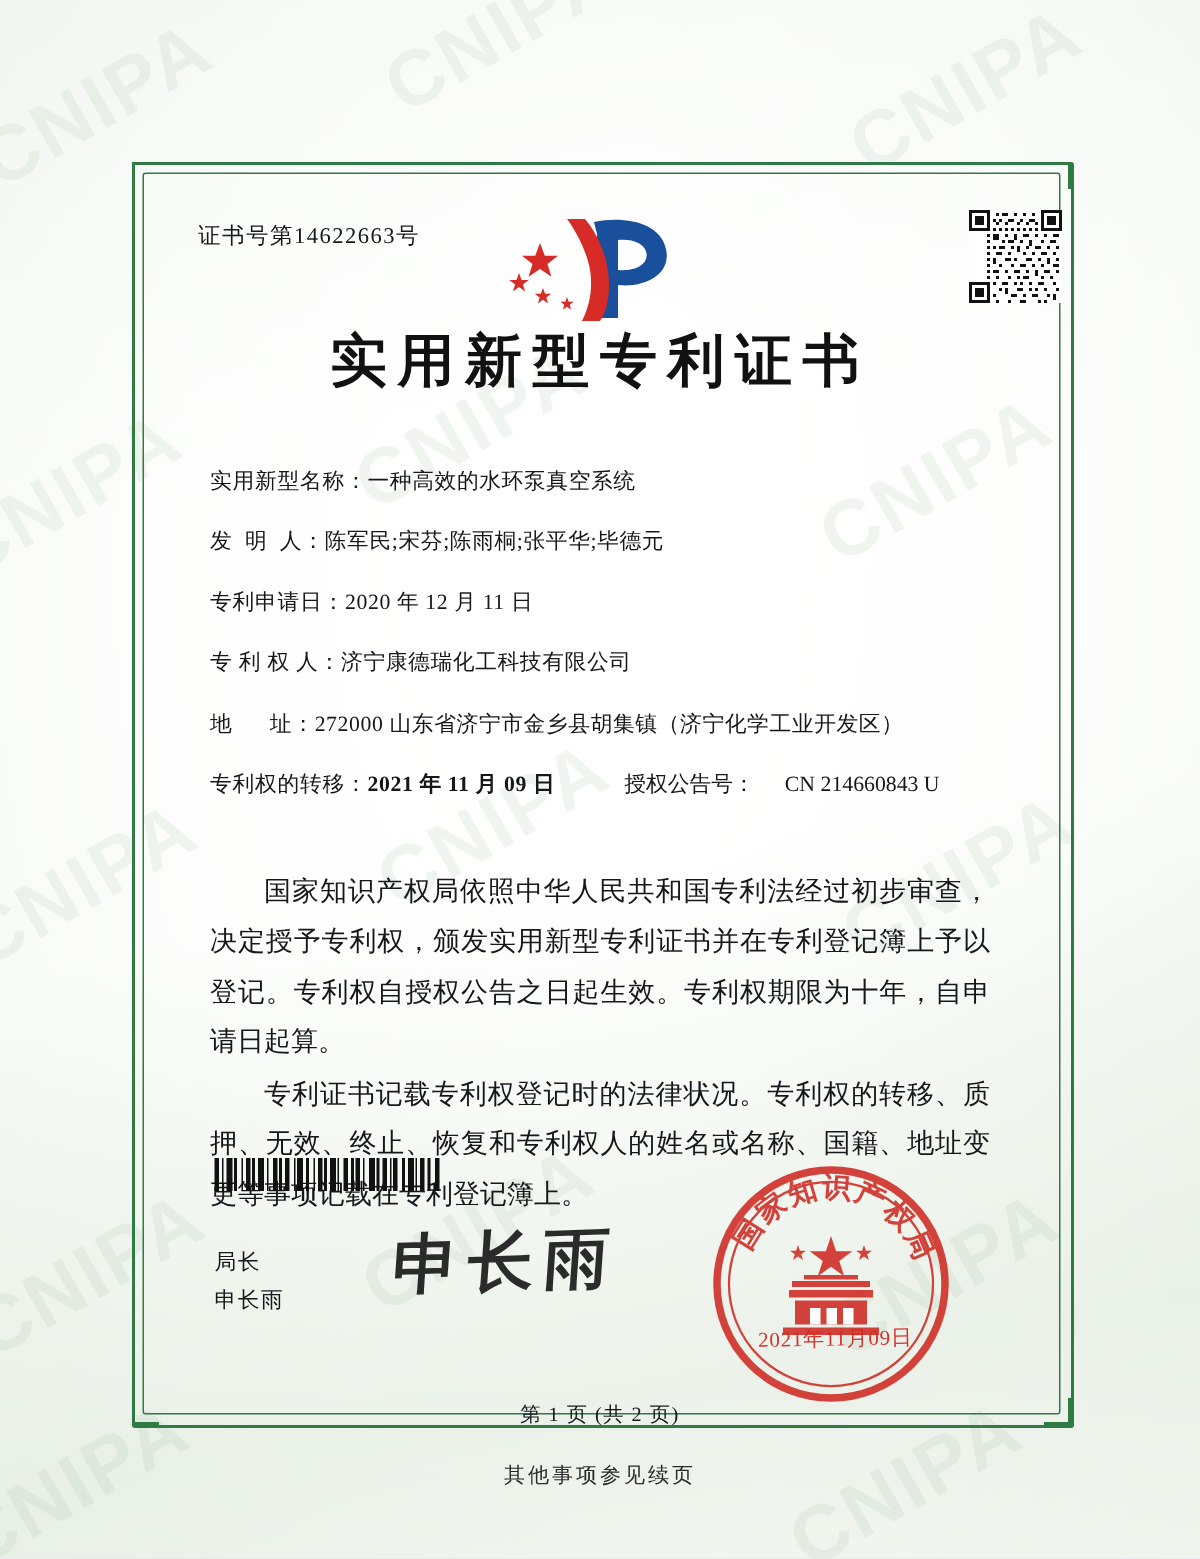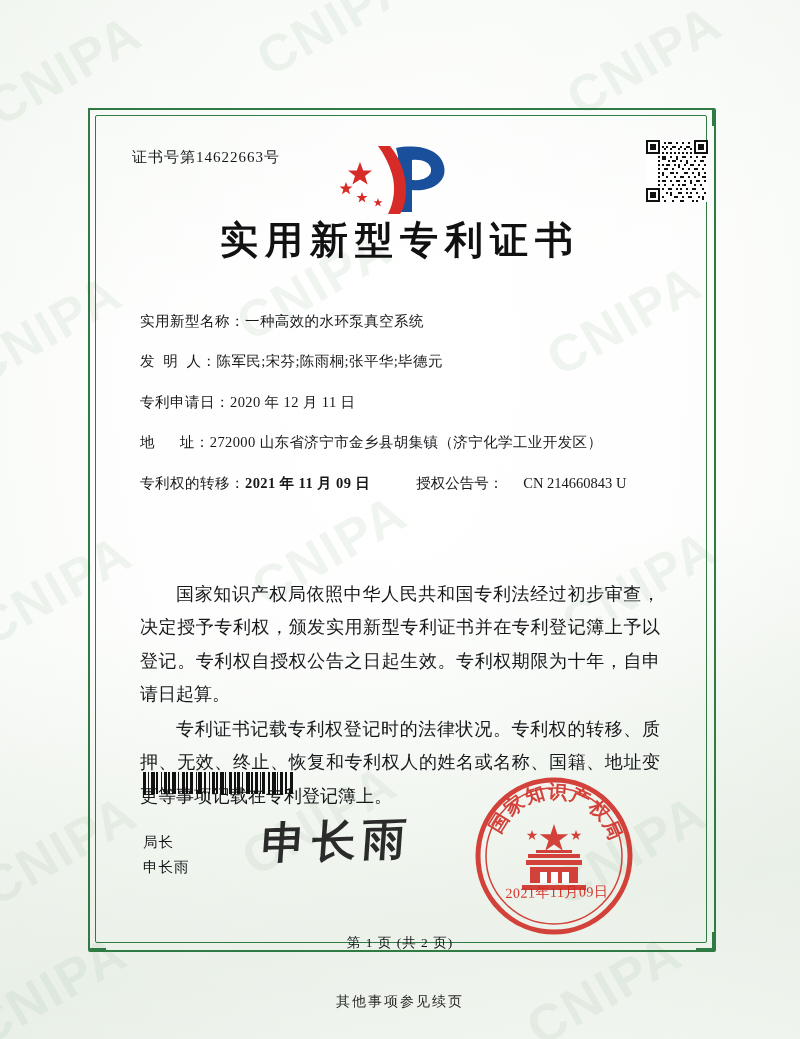--- a/index.html
+++ b/index.html
@@ -229,21 +229,20 @@
     letter-spacing: 1px;
   }
   .footnote {
     position: absolute;
     left: 0; right: 0;
     top: 975px;
     text-align: center;
     font-size: 14px;
     color: #2a2a2a;
     letter-spacing: 2px;
-    margin-top: 18px;
   }
 </style>
 </head>
 <body>
 
 <div class="page">
 
   <div class="paper-tint"></div>
 
   <div class="watermarks">
@@ -439,20 +438,24 @@
       <span class="field-label">发  明  人：</span>
       <span class="field-value">陈军民;宋芬;陈雨桐;张平华;毕德元</span>
     </div>
 
 
     <div class="field-row">
       <span class="field-label">专利申请日：</span>
       <span class="field-value">2020 年 12 月 11 日</span>
     </div>
 
+    <div class="field-row">
+      <span class="field-label">专 利 权 人：</span>
+      <span class="field-value">济宁康德瑞化工科技有限公司</span>
+    </div>
 
     <div class="field-row">
       <span class="field-label">地      址：</span>
       <span class="field-value">272000  山东省济宁市金乡县胡集镇（济宁化学工业开发区）</span>
     </div>
 
     <div class="field-row tight">
       <span class="field-label">专利权的转移：</span>
       <span class="field-value" style="flex:0 0 auto;font-weight:bold;">2021 年 11 月 09 日</span>
       <span class="inline-extra">授权公告号：</span>

